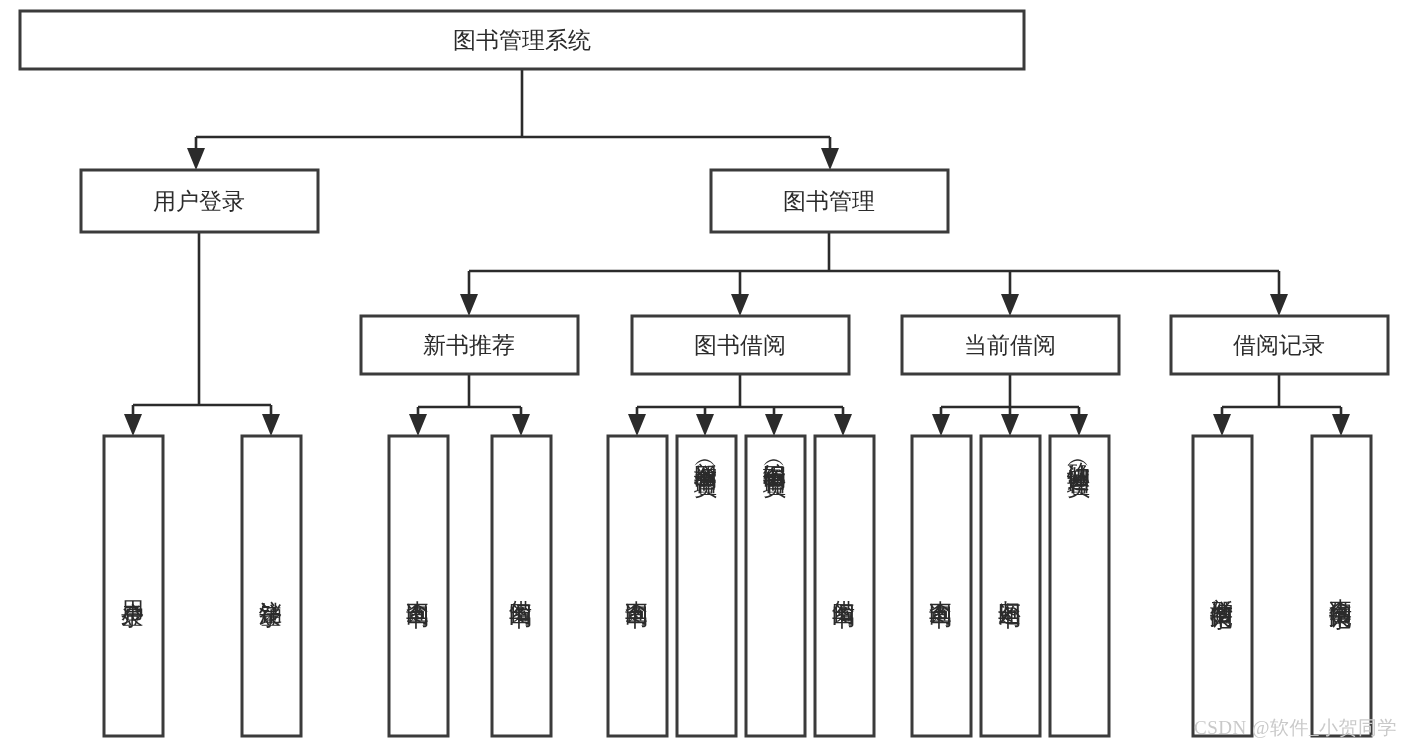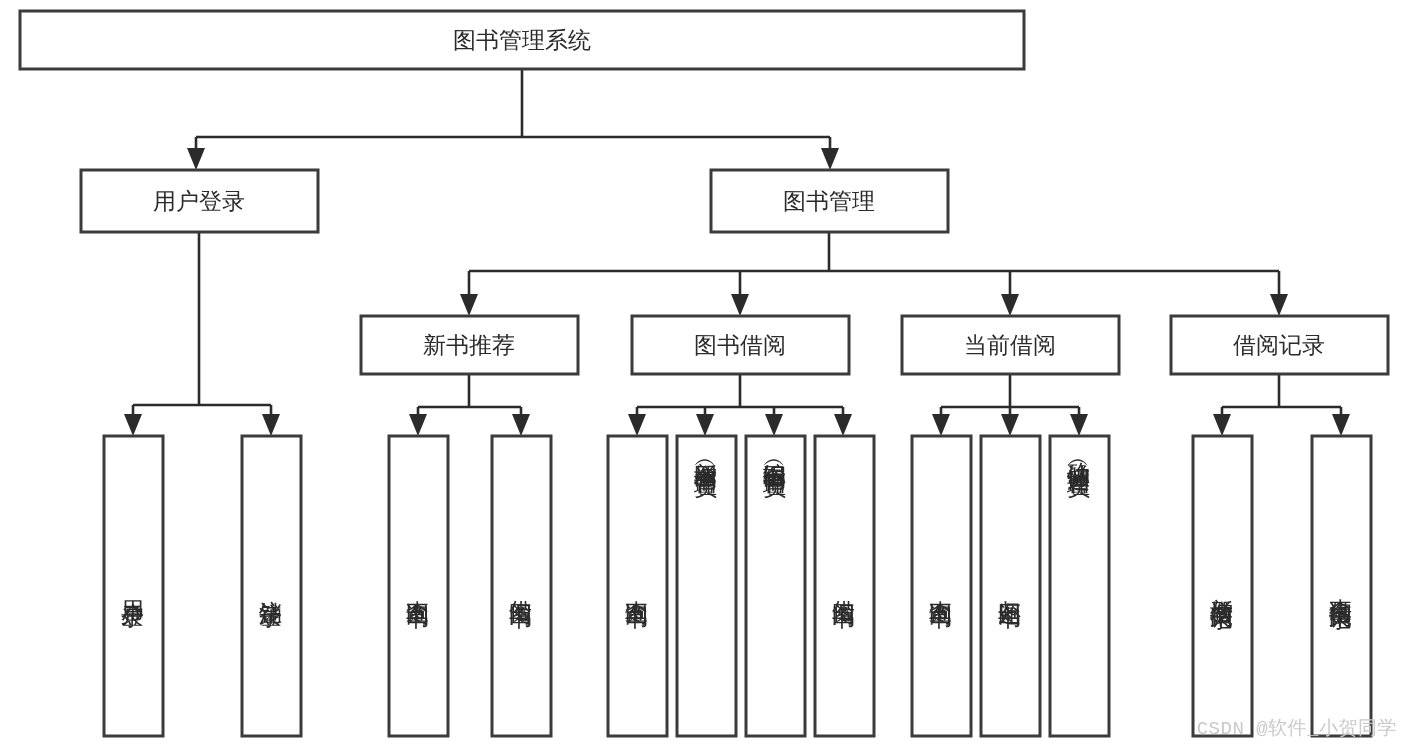--- a/index.html
+++ b/index.html
@@ -53,21 +53,21 @@
     stroke-linecap: butt;
   }
   .arrow-head {
     fill: #2b2b2b;
     stroke: none;
   }
   .watermark {
     position: absolute;
     right: 8px;
     bottom: 6px;
-    font-family: Liberation Mono, monospace;
+    font-family: Liberation Serif, serif;
     font-size: 19px;
     color: #c9c9c9;
     white-space: nowrap;
     letter-spacing: 0.5px;
     pointer-events: none;
   }
 </style>
 </head>
 <body>
 

